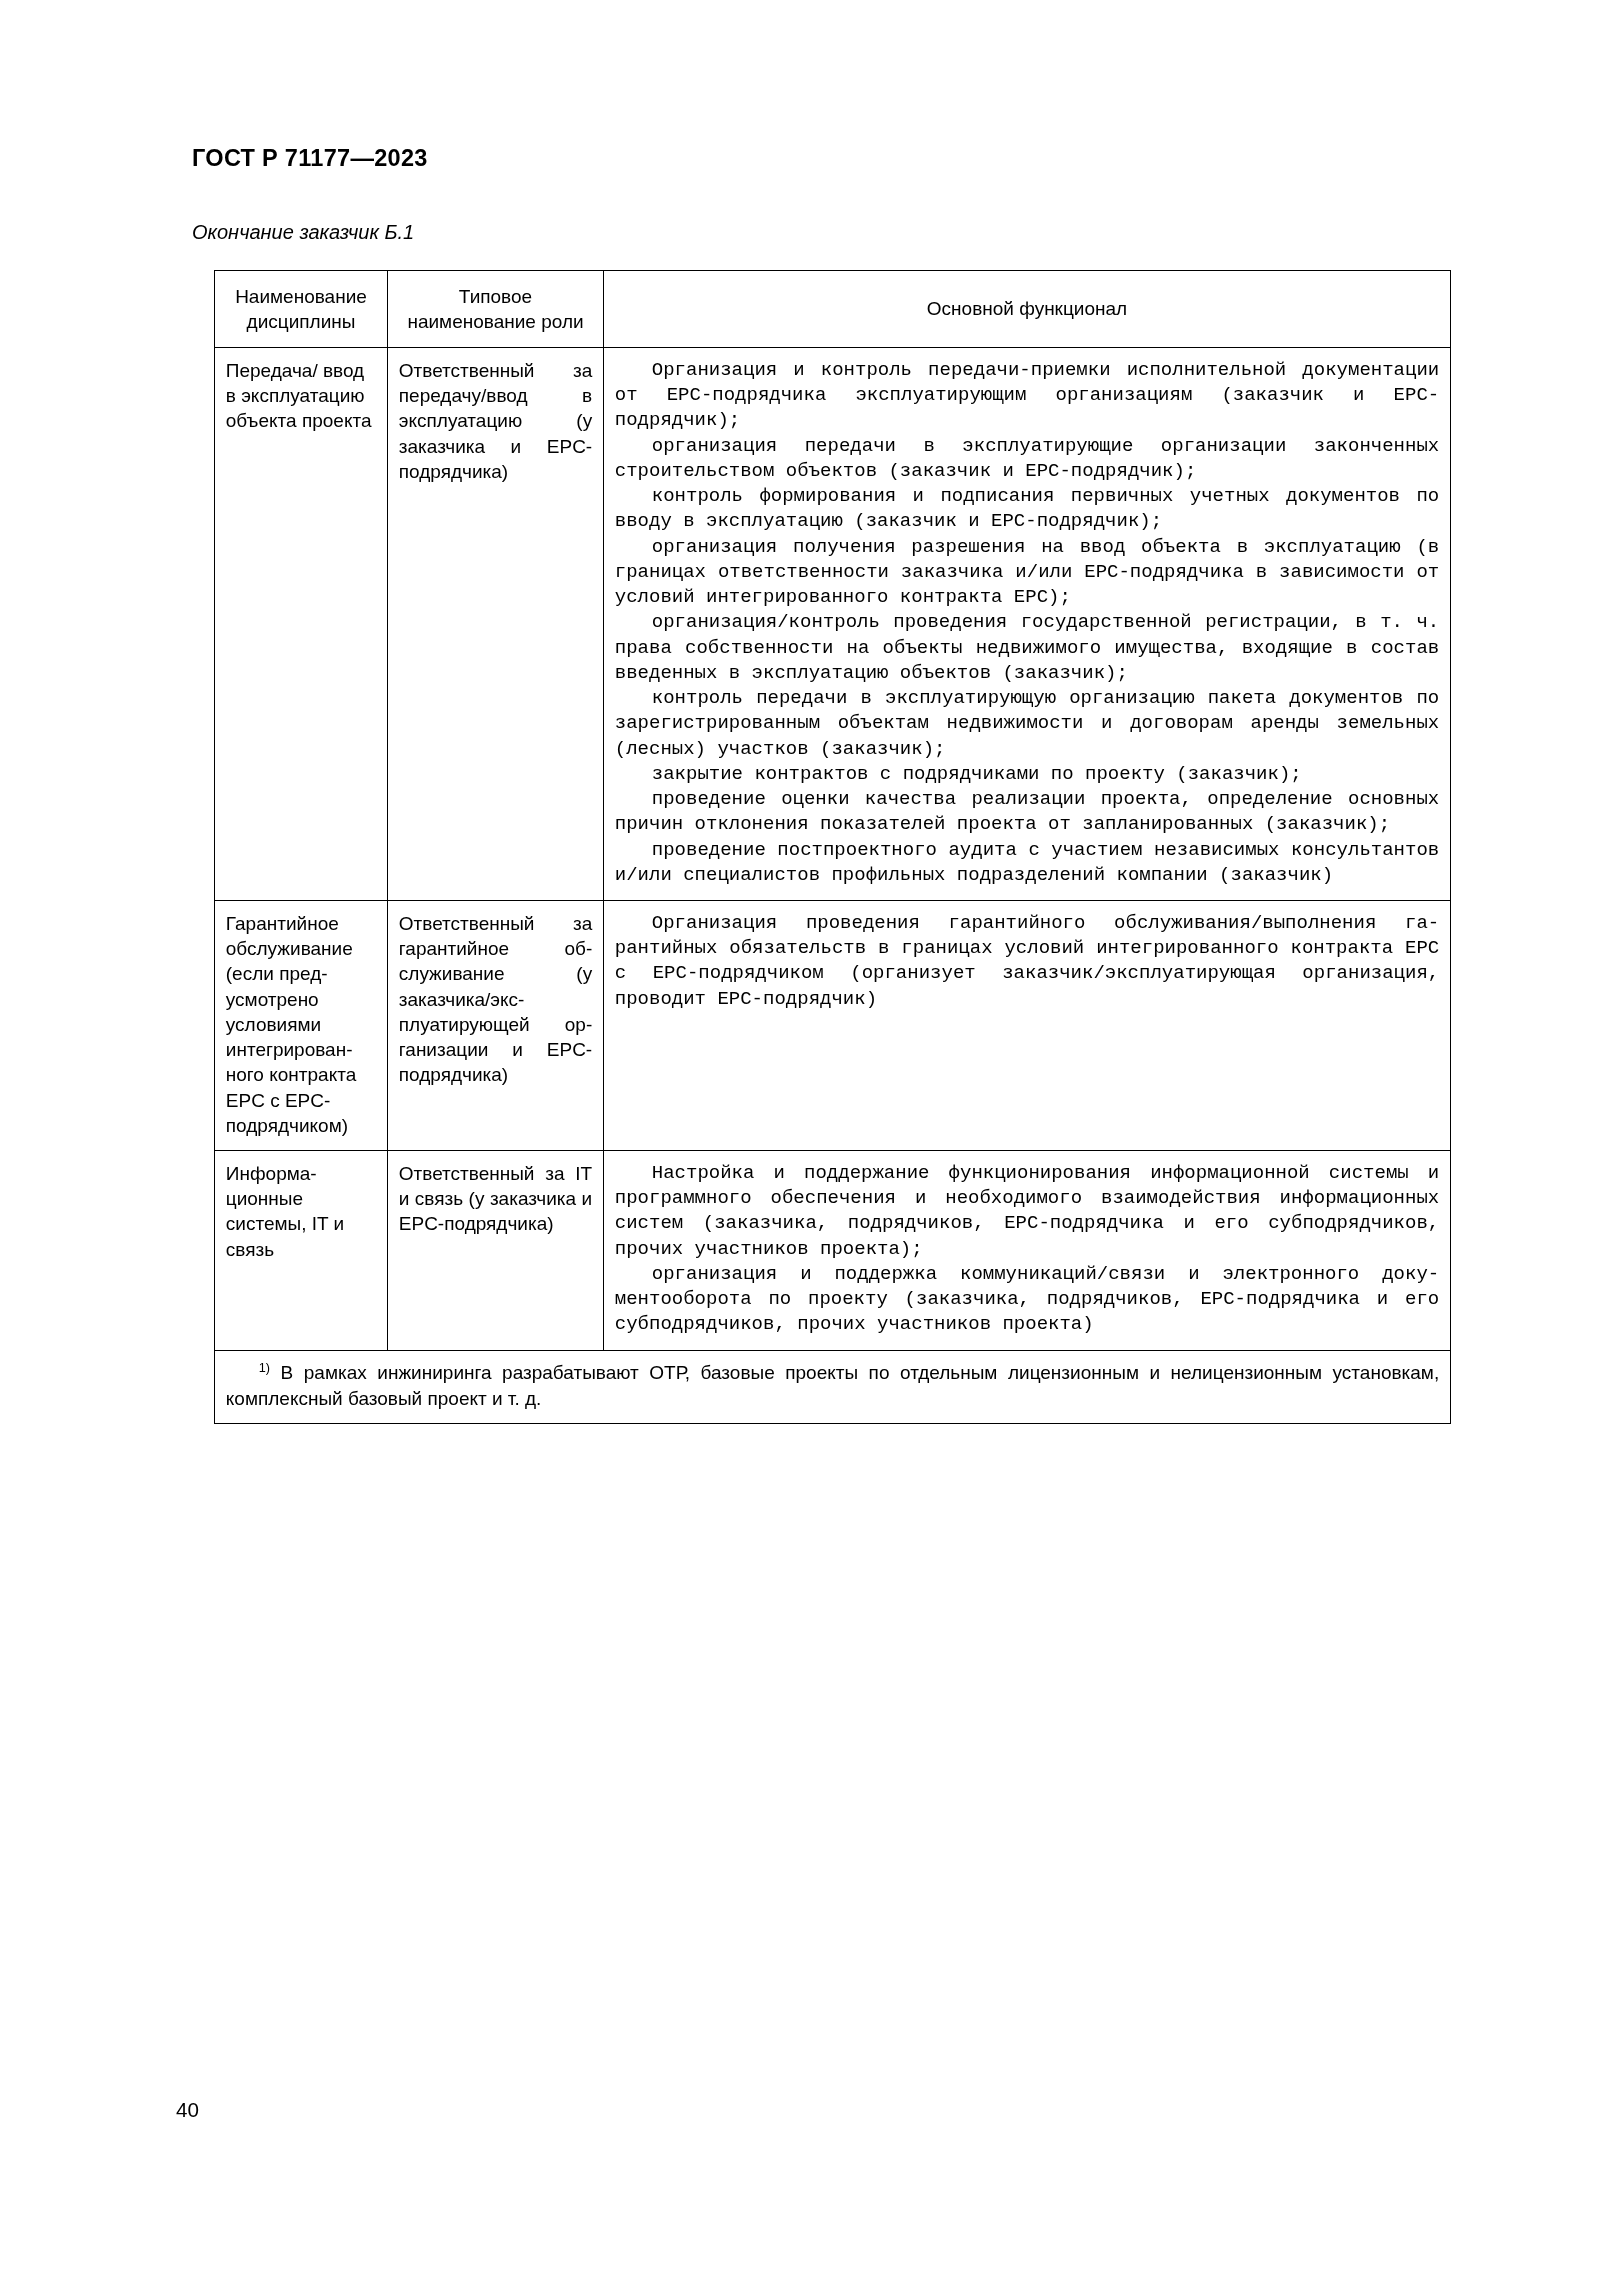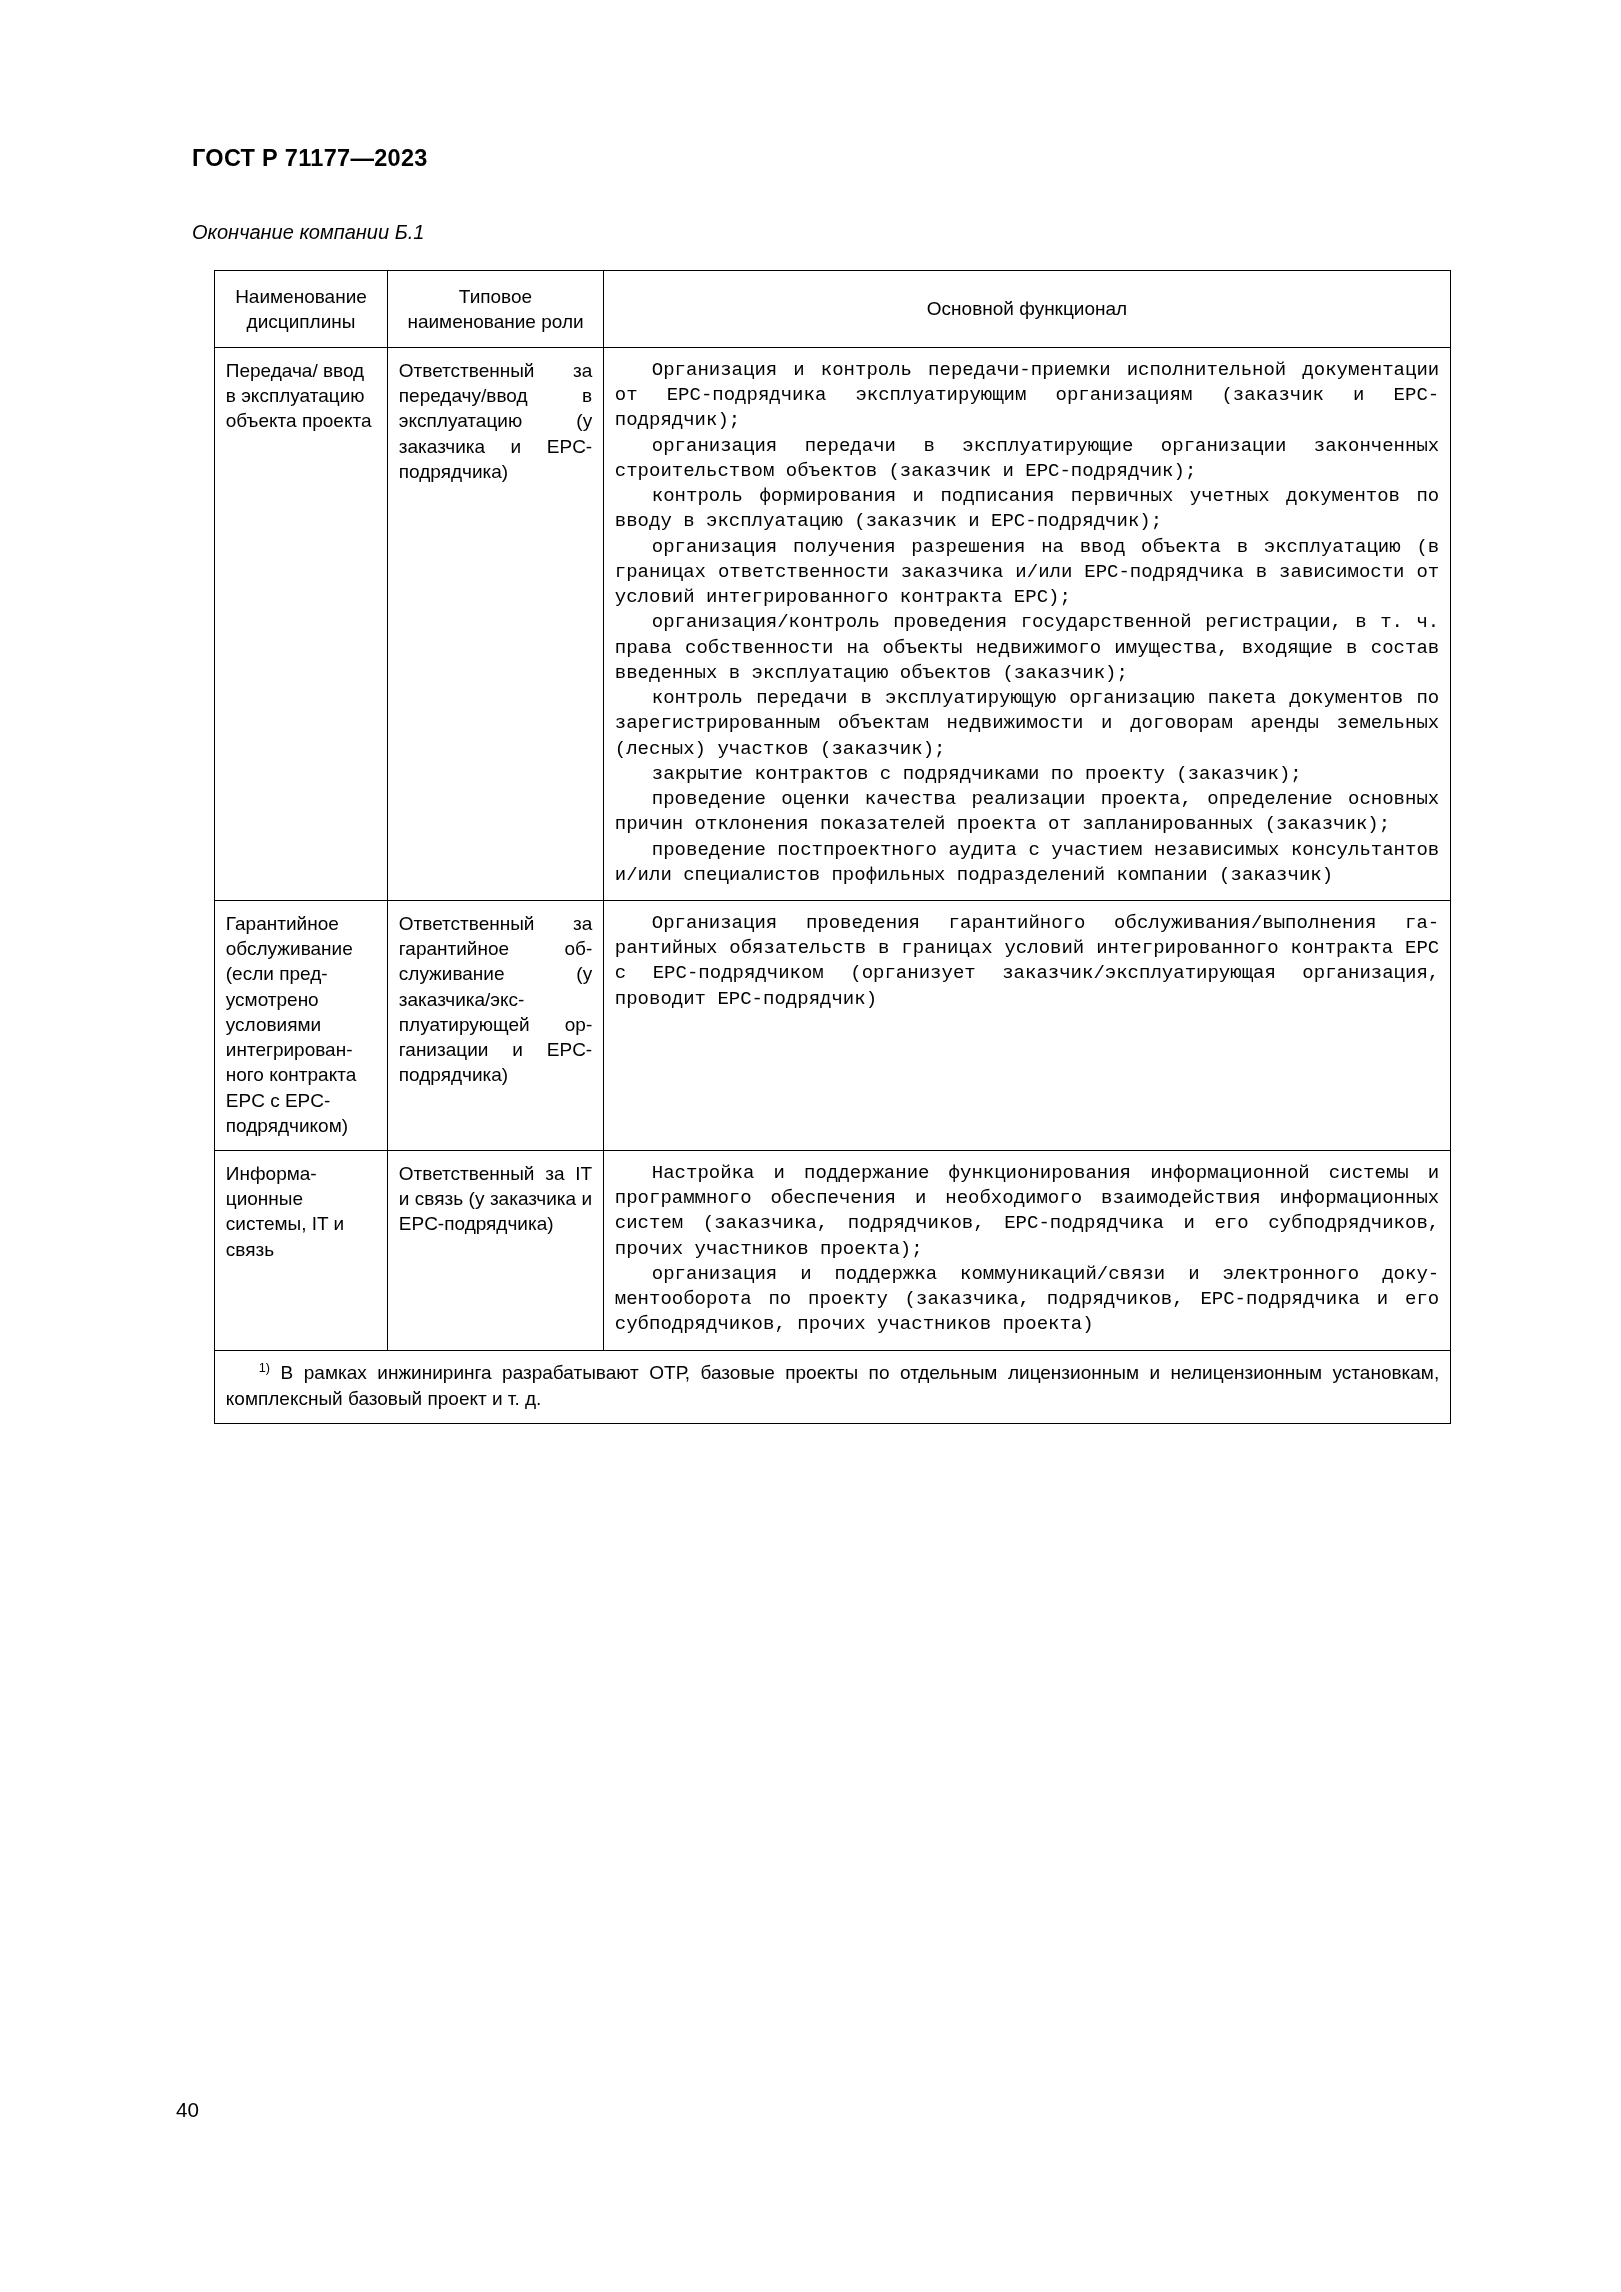--- a/index.html
+++ b/index.html
@@ -91,21 +91,21 @@
     display: block;
   }
 </style>
 </head>
 <body>
 
 <div class="page">
 
   <div class="header">ГОСТ Р 71177—2023</div>
 
-  <div class="table-caption">Окончание компании Б.1</div>
+  <div class="table-caption">Окончание заказчик Б.1</div>
 
   <table class="main">
     <colgroup>
       <col class="col1">
       <col class="col2">
       <col class="col3">
     </colgroup>
     <thead>
       <tr>
         <th>

